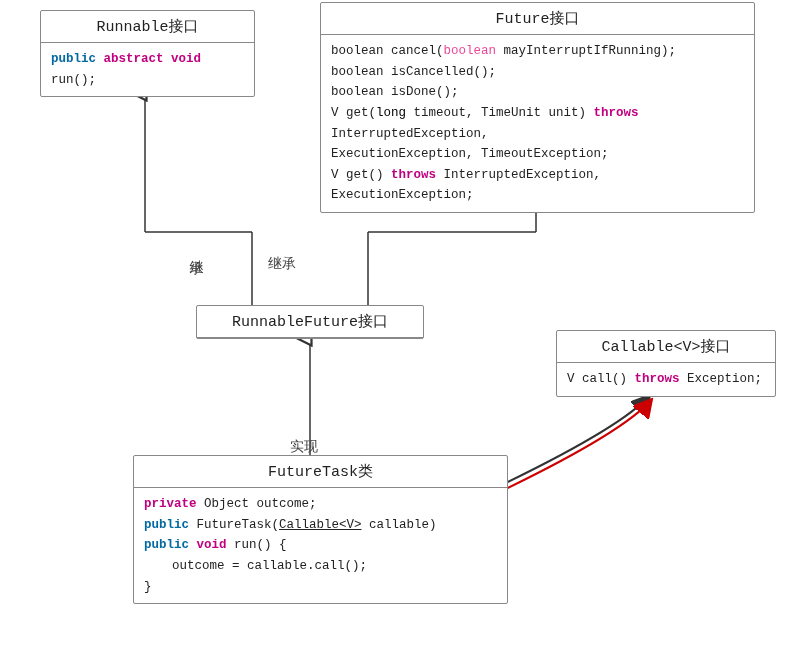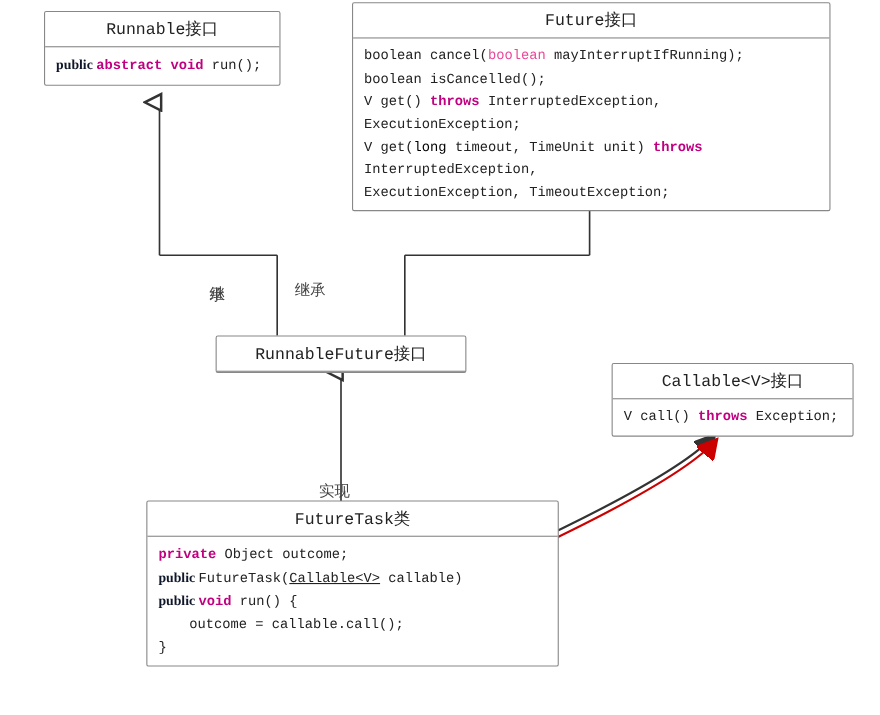--- a/index.html
+++ b/index.html
@@ -30,21 +30,21 @@
       font-size: 15px;
       border-bottom: 1.5px solid #888;
       color: #222;
     }
     .box-body {
       padding: 6px 10px;
       font-size: 12.5px;
       line-height: 1.65;
       color: #222;
     }
-    .kw-public { color: #0f172a; font-weight: bold; font-family: Liberation Serif, serif; }
+    .kw-public { color: #0369a1; font-weight: bold; }
     .kw-abstract { color: #c00080; font-weight: bold; }
     .kw-void { color: #c00080; font-weight: bold; }
     .kw-boolean { color: #ec4899; font-style: normal; }
     .kw-throws { color: #c00080; font-weight: bold; }
     .kw-long { color: #000; }
     .kw-private { color: #c00080; font-weight: bold; }
     .underline { text-decoration: underline; }
     svg.arrows {
       position: absolute;
       top: 0; left: 0;
@@ -97,22 +97,23 @@
     <div class="box-body">
       <span class="kw-public">public </span><span class="kw-abstract">abstract </span><span class="kw-void">void </span><span>run();</span>
     </div>
   </div>
 
   <div class="box" style="left:320px; top:2px; width:435px;">
     <div class="box-title">Future接口</div>
     <div class="box-body">
       <div><span>boolean cancel(</span><span class="kw-boolean">boolean</span><span> mayInterruptIfRunning);</span></div>
       <div>boolean isCancelled();</div>
+      <div>boolean isDone();</div>
+      <div>V get(<span class="kw-long">long</span> timeout, TimeUnit unit) <span class="kw-throws">throws</span>&nbsp; InterruptedException,<br>ExecutionException, TimeoutException;</div>
       <div>V get() <span class="kw-throws">throws</span> InterruptedException, ExecutionException;</div>
-      <div>V get(<span class="kw-long">long</span> timeout, TimeUnit unit) <span class="kw-throws">throws</span>&nbsp; InterruptedException,<br>ExecutionException, TimeoutException;</div>
     </div>
   </div>
 
   <div style="position:absolute; left:187px; top:248px; font-family:'SimSun',serif; font-size:14px; color:#444; writing-mode:vertical-rl; text-orientation:upright; letter-spacing:2px;">继承</div>
 
   <div style="position:absolute; left:268px; top:255px; font-family:'SimSun',serif; font-size:14px; color:#444;">继承</div>
 
   <div class="box" style="left:196px; top:305px; width:228px;">
     <div class="box-title">RunnableFuture接口</div>
   </div>

